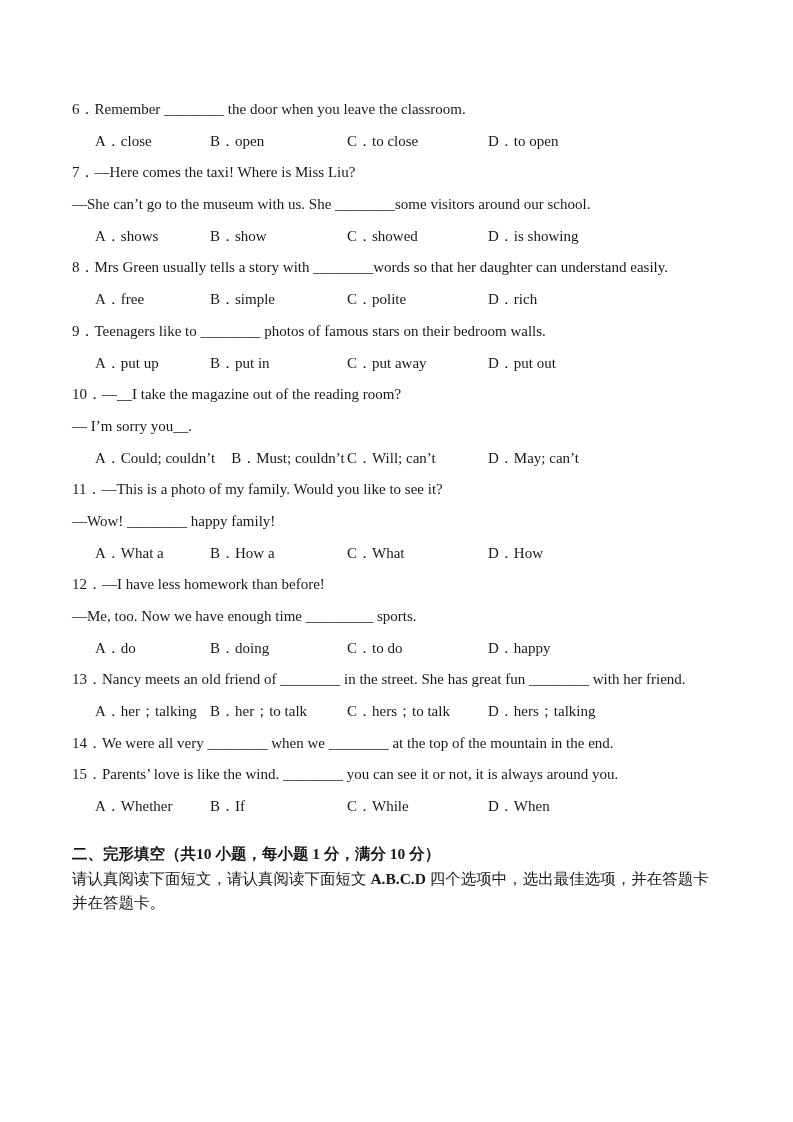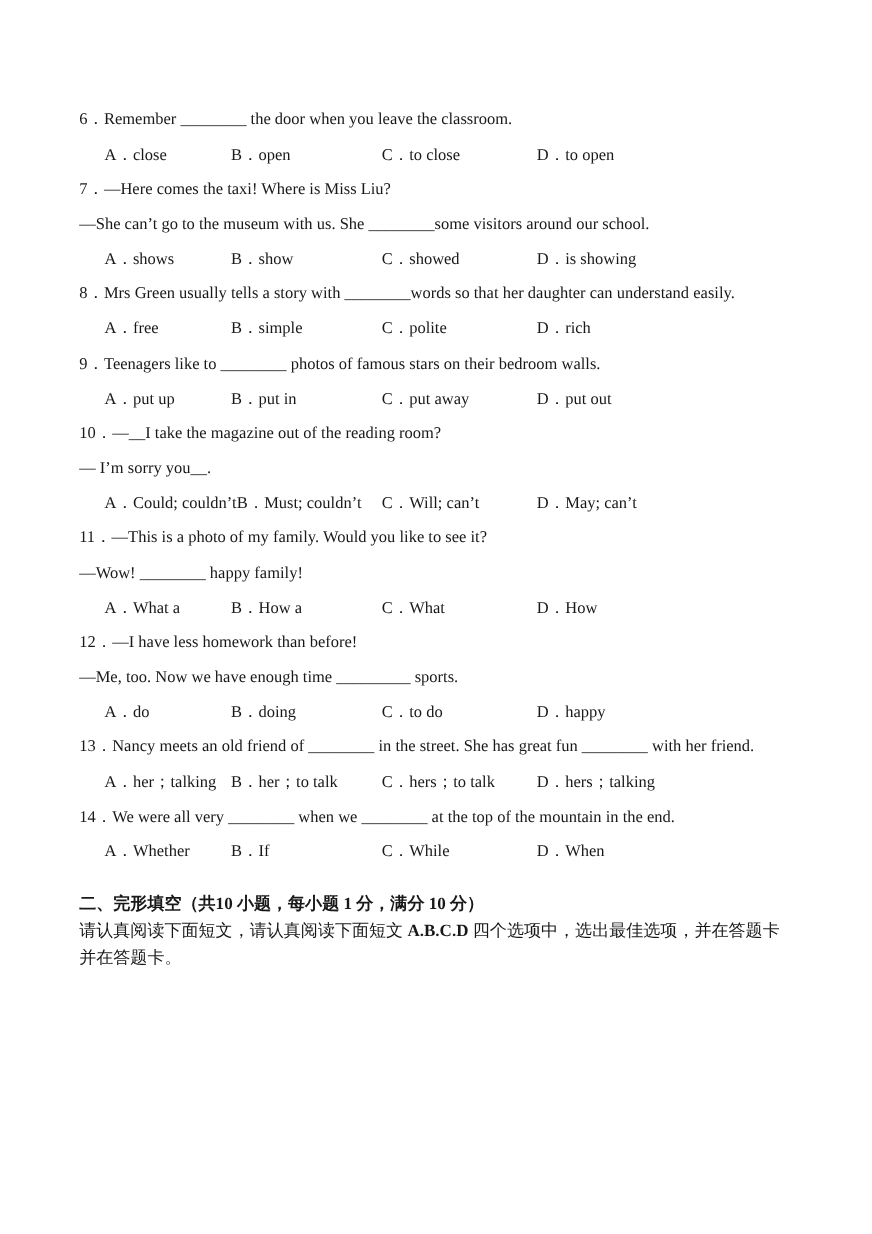--- a/index.html
+++ b/index.html
@@ -36,21 +36,21 @@
     position: absolute;
     top: 0;
     white-space: nowrap;
   }
   .opts .oA { left: 23px; }
   .opts .oB { left: 138px; text-align: center; }
   .opts .oC { left: 275px; }
   .opts .oD { left: 416px; }
   
   .opts.tight .oA { position: static; margin-left: 23px; }
-  .opts.tight .oB { position: static; margin-left: 0; }
+  .opts.tight .oB { position: static; margin-left: 16px; }
   .sec-head {
     margin-top: 18px;
     font-size: 15.5px;
     line-height: 26px;
     font-weight: bold;
     white-space: nowrap;
   }
   .para-line {
     font-size: 15.5px;
     line-height: 24px;
@@ -125,20 +125,21 @@
   <div class="line"><span class="qn">13．</span><span>Nancy meets an old friend of ________ in the street. She has great fun ________ with her friend.</span></div>
   <div class="line opts">
     <span class="opt oA">A．her；talking</span>
     <span class="opt oB">B．her；to talk</span>
     <span class="opt oC">C．hers；to talk</span>
     <span class="opt oD">D．hers；talking</span>
   </div>
 
   <div class="line"><span class="qn">14．</span><span>We were all very ________ when we ________ at the top of the mountain in the end.</span></div>
 
+  <div class="line"><span class="qn">15．</span><span>Parents’ love is like the wind. ________ you can see it or not, it is always around you.</span></div>
   <div class="line opts">
     <span class="opt oA">A．Whether</span>
     <span class="opt oB">B．If</span>
     <span class="opt oC">C．While</span>
     <span class="opt oD">D．When</span>
   </div>
 
   <div class="sec-head">二、完形填空（共10 小题，每小题 1 分，满分 10 分）</div>
 
   <div class="para-line"><span>请认真阅读下面短文，请认真阅读下面短文 </span><span class="b">A.B.C.D</span><span> 四个选项中，选出最佳选项，并在答题卡</span></div>

